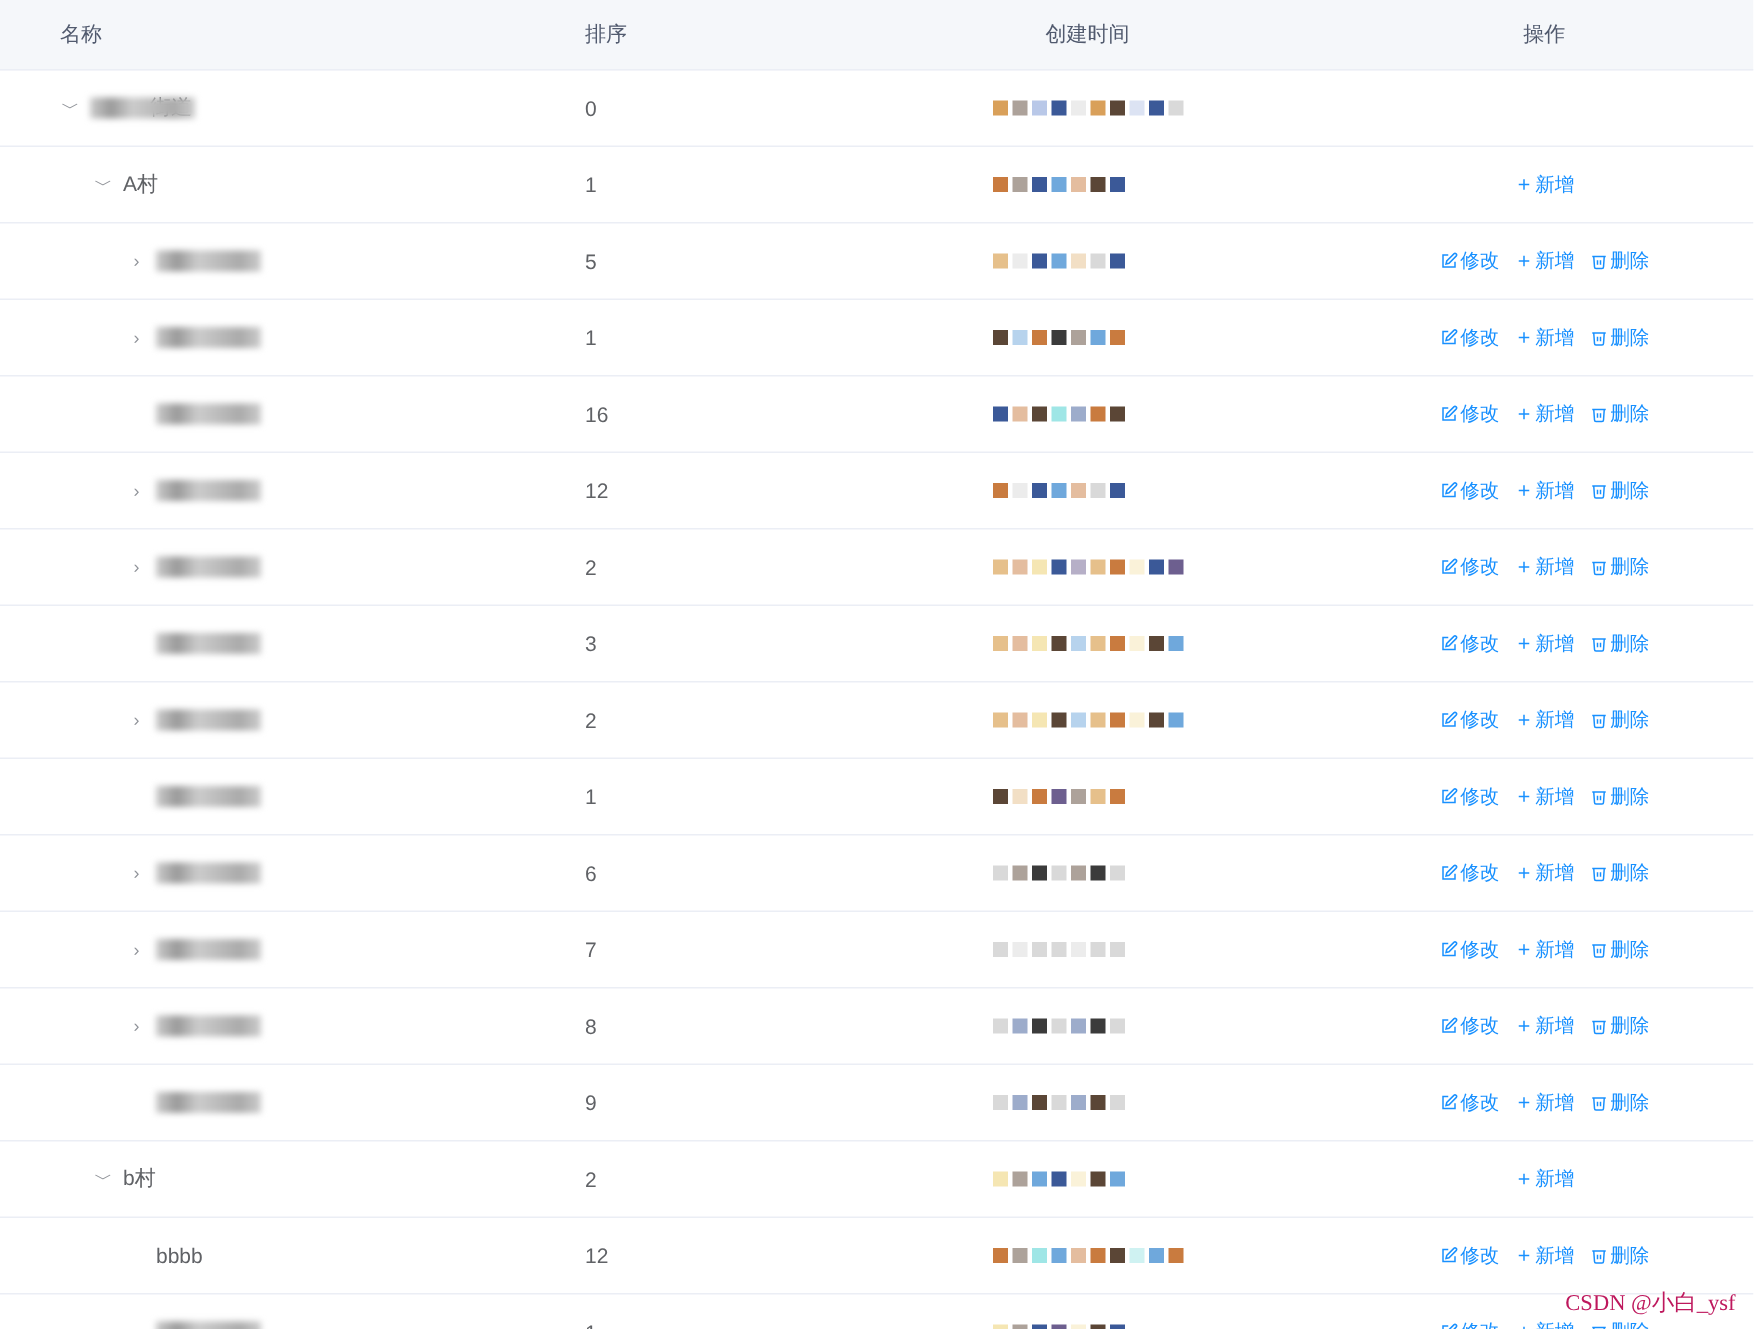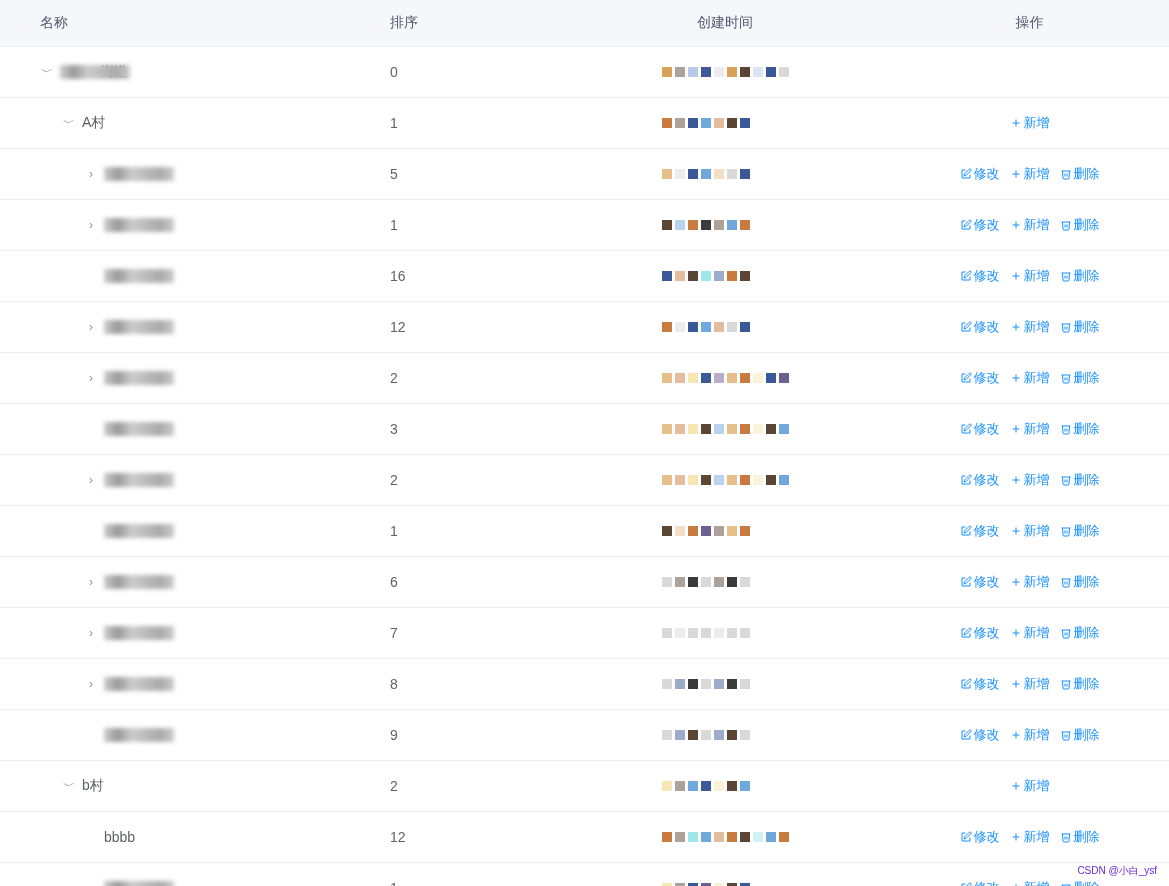--- a/index.html
+++ b/index.html
@@ -106,22 +106,23 @@
     .action-icon {
       margin-right: 2px;
       font-size: 12px;
       display: inline-flex;
       align-items: center;
     }
     .watermark {
       position: fixed;
       bottom: 8px;
       right: 12px;
-      color: #6d28d9;
-      font-size: 10px;
+      color: #be185d;
+      font-size: 15px;
+      font-family: Liberation Serif, serif;
     }
   </style>
 </head>
 <body>
 
 <table class="table">
   <thead class="table-header">
     <tr>
       <th class="th col-name">名称</th>
       <th class="th col-sort">排序</th>

